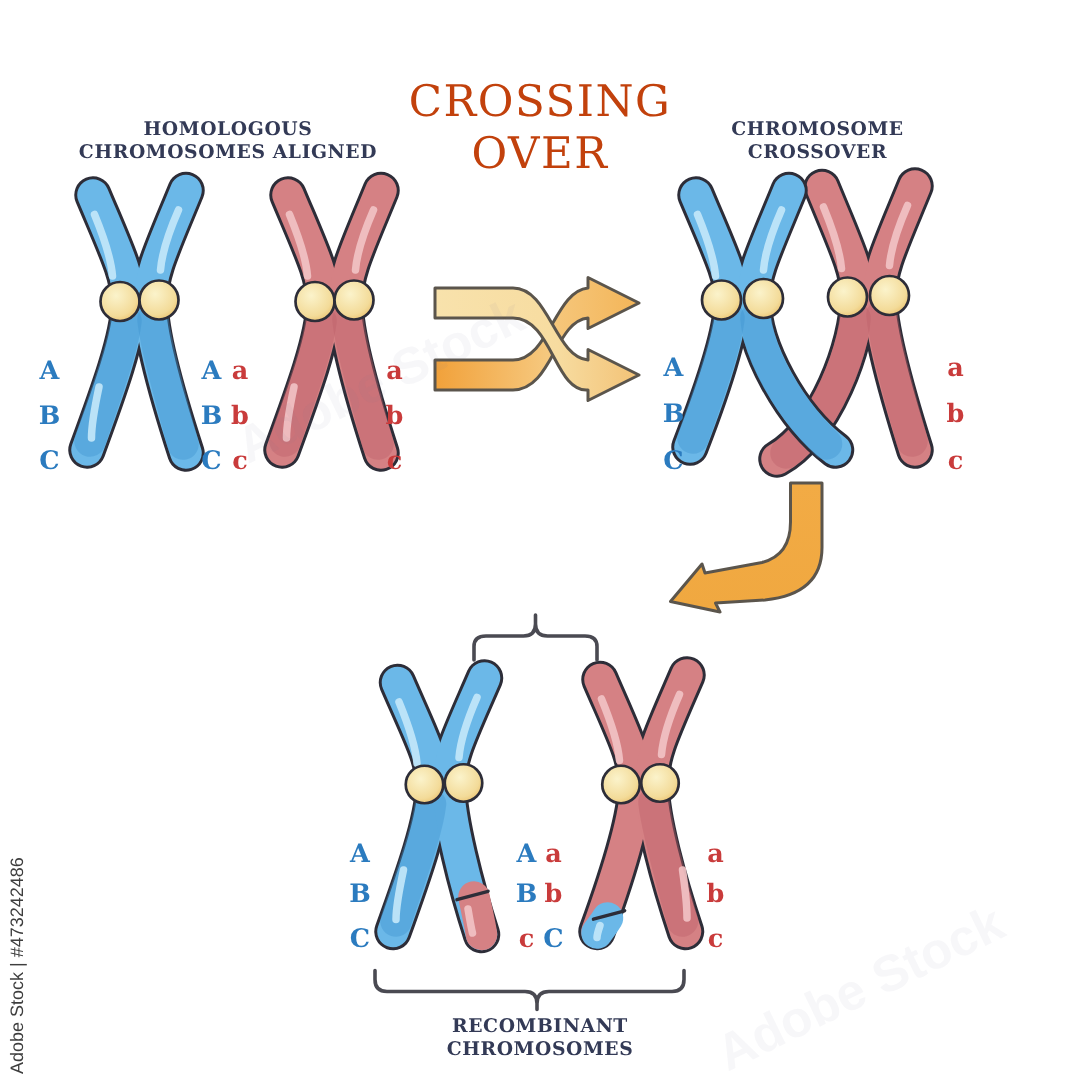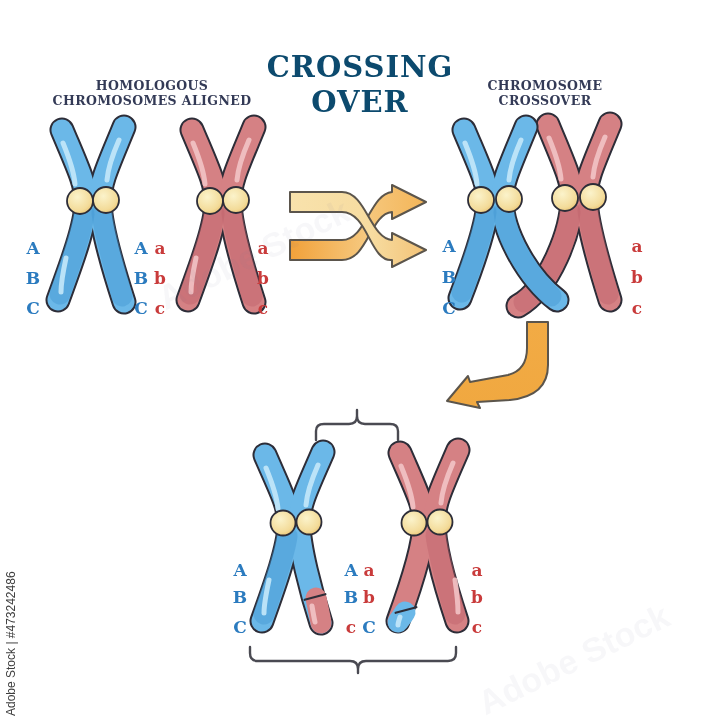--- a/index.html
+++ b/index.html
@@ -3,21 +3,21 @@
 <meta charset="utf-8">
 <style>
   html,body{margin:0;padding:0;background:#fff;}
   .stage{position:relative;width:720px;height:720px;background:#ffffff;overflow:hidden;
          font-family:"DejaVu Serif", serif;}
   .stage svg{position:absolute;left:0;top:0;}
   .heading{position:absolute;transform:translateX(-50%);text-align:center;
            font-weight:bold;font-size:12.5px;line-height:15px;color:#333A56;
            letter-spacing:.4px;white-space:normal;}
   .title{position:absolute;transform:translateX(-50%);text-align:center;
-         font-weight:bold;font-size:29px;line-height:35px;color:#0c4a6e;letter-spacing:1px;}
+         font-weight:normal;font-size:29px;line-height:35px;color:#c2410c;letter-spacing:1px;}
   .letter{position:absolute;transform:translate(-50%,-50%);
           font-weight:bold;font-size:17px;line-height:17px;}
   .blue{color:#2B7BBF;} .red{color:#C93B3B;}
   .wm-side{position:absolute;left:4px;top:716px;transform:rotate(-90deg);
            transform-origin:0 0;font-family:"Liberation Sans",sans-serif;
            font-size:12px;color:#3E3E3E;white-space:nowrap;}
   .wm-faint{position:absolute;font-family:"Liberation Sans",sans-serif;font-weight:bold;
             font-size:34px;color:rgba(120,125,150,0.06);transform:rotate(-26deg);
             white-space:nowrap;pointer-events:none;}
   .outl{fill:none;stroke:#2D2D38;stroke-width:25;stroke-linecap:round;}
@@ -158,20 +158,21 @@
     <path class="bracket" d="M316,440 L316,431 Q316,424 324,424 L349,424 Q357,424 357,416 L357,410 M398,440 L398,431 Q398,424 390,424 L365,424 Q357,424 357,416"></path>
     <path class="bracket" d="M250,647 L250,653 Q250,661 258,661 L350,661 Q358,661 358,669 L358,673 M456,647 L456,653 Q456,661 448,661 L366,661 Q358,661 358,669"></path>
   </svg>
 
   <div class="wm-faint" style="left:150px;top:235px;">Adobe Stock</div>
   <div class="wm-faint" style="left:470px;top:640px;">Adobe Stock</div>
 
   <div class="title" style="left:360px;top:50px;width:220px;">CROSSING OVER</div>
   <div class="heading" style="left:152px;top:78px;width:230px;">HOMOLOGOUS CHROMOSOMES ALIGNED</div>
   <div class="heading" style="left:545px;top:78px;width:140px;">CHROMOSOME CROSSOVER</div>
+  <div class="heading" style="left:360px;top:676px;width:170px;">RECOMBINANT CHROMOSOMES</div>
 
   <div class="letter blue" style="left:33px;top:248px;">A</div>
   <div class="letter blue" style="left:33px;top:278px;">B</div>
   <div class="letter blue" style="left:33px;top:308px;">C</div>
   <div class="letter blue" style="left:141px;top:248px;">A</div>
   <div class="letter blue" style="left:141px;top:278px;">B</div>
   <div class="letter blue" style="left:141px;top:308px;">C</div>
   <div class="letter red" style="left:160px;top:248px;">a</div>
   <div class="letter red" style="left:160px;top:278px;">b</div>
   <div class="letter red" style="left:160px;top:308px;">c</div>

